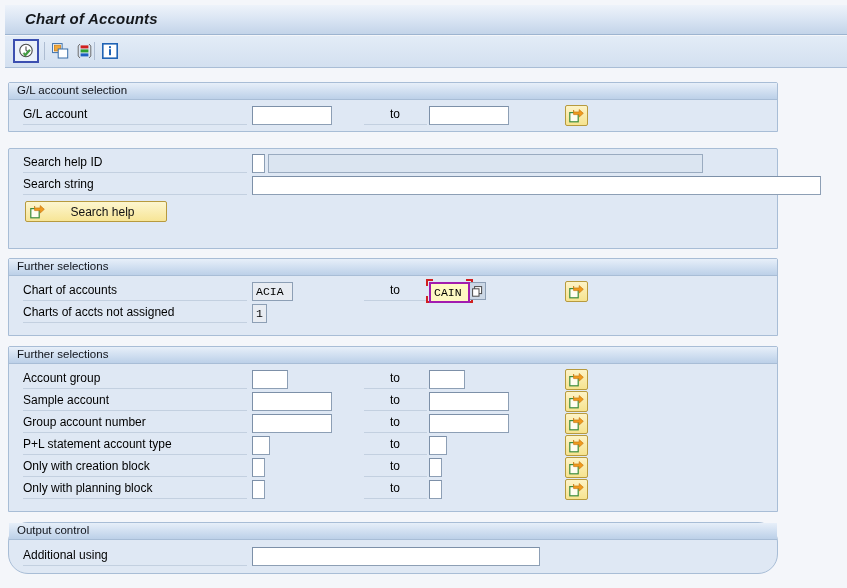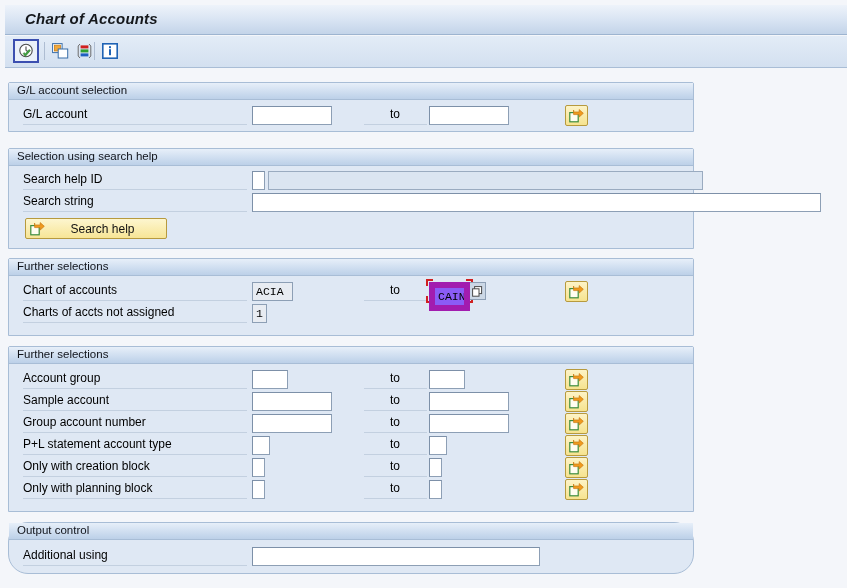--- a/index.html
+++ b/index.html
@@ -55,21 +55,21 @@
   }
   .sep {
     position: absolute;
     top: 6px; width: 1px; height: 18px;
     background: #aebdd2;
   }
 
   
   .panel {
     position: absolute;
-    left: 8px; width: 686px;
+    left: 8px; width: 770px;
     box-sizing: border-box;
     border: 1px solid #a8bdd6;
     border-radius: 2px 2px 0 0;
     background: #dfe8f4;
   }
   .panel-head {
     height: 17px;
     background: linear-gradient(to bottom, #e7eff9 0%, #cfdef0 55%, #bcd0e8 100%);
     border-bottom: 1px solid #a8bdd6;
     font-size: 11.5px;
@@ -118,22 +118,22 @@
   }
   .fld.readonly {
     background: #dbe5f1;
     border-color: #9aabc0;
   }
   .fld.filled {
     background: #e8ecf2;
     border: 1px solid #8d9fb5;
   }
   .fld.focusfield {
-    background: #8b5cf6;
-    border: 6px solid #a21caf;
+    background: #fef9c3;
+    border: 2px solid #a21caf;
   }
 
   
   .focus-wrap { position: absolute; }
   .focus-wrap::before, .focus-wrap::after,
   .focus-wrap > .fcorner::before, .focus-wrap > .fcorner::after {
     content: ""; position: absolute; width: 5px; height: 5px;
   }
   .focus-wrap::before { left: -3px;  top: -3px;    border-left: 2px solid #d02020; border-top: 2px solid #d02020; }
   .focus-wrap::after  { right: -3px; top: -3px;    border-right: 2px solid #d02020; border-top: 2px solid #d02020; }
@@ -245,21 +245,20 @@
         <svg width="15" height="14" viewBox="0 0 15 14">
           <rect x="0.8" y="3.6" width="8.4" height="9.2" fill="#fffdf0" stroke="#3c8c3c" stroke-width="1.2"></rect>
           <path d="M4.6 1 L4.6 3 L10.2 3 L10.2 0.6 L14.3 4.3 L10.2 8 L10.2 5.6 L4.6 5.6 Z" fill="#f09a1e" stroke="#c87a12" stroke-width="0.7" stroke-linejoin="round"></path>
         </svg>
       </div>
     </div>
   </div>
 </div>
 
 <div class="panel" style="top:148px; height:101px;">
-  <div class="panel-head">Selection using search help</div>
   <div class="panel-body" style="height:83px;">
 
     <div class="row" style="top:4px;">
       <div class="flabel" style="left:14px; top:1px;">Search help ID</div>
       <div class="ulline" style="left:14px; top:19px; width:224px;"></div>
 
       <div class="fld" style="left:243px; top:1px; width:13px;"></div>
 
       <div class="fld readonly" style="left:259px; top:1px; width:435px;"></div>
     </div>

